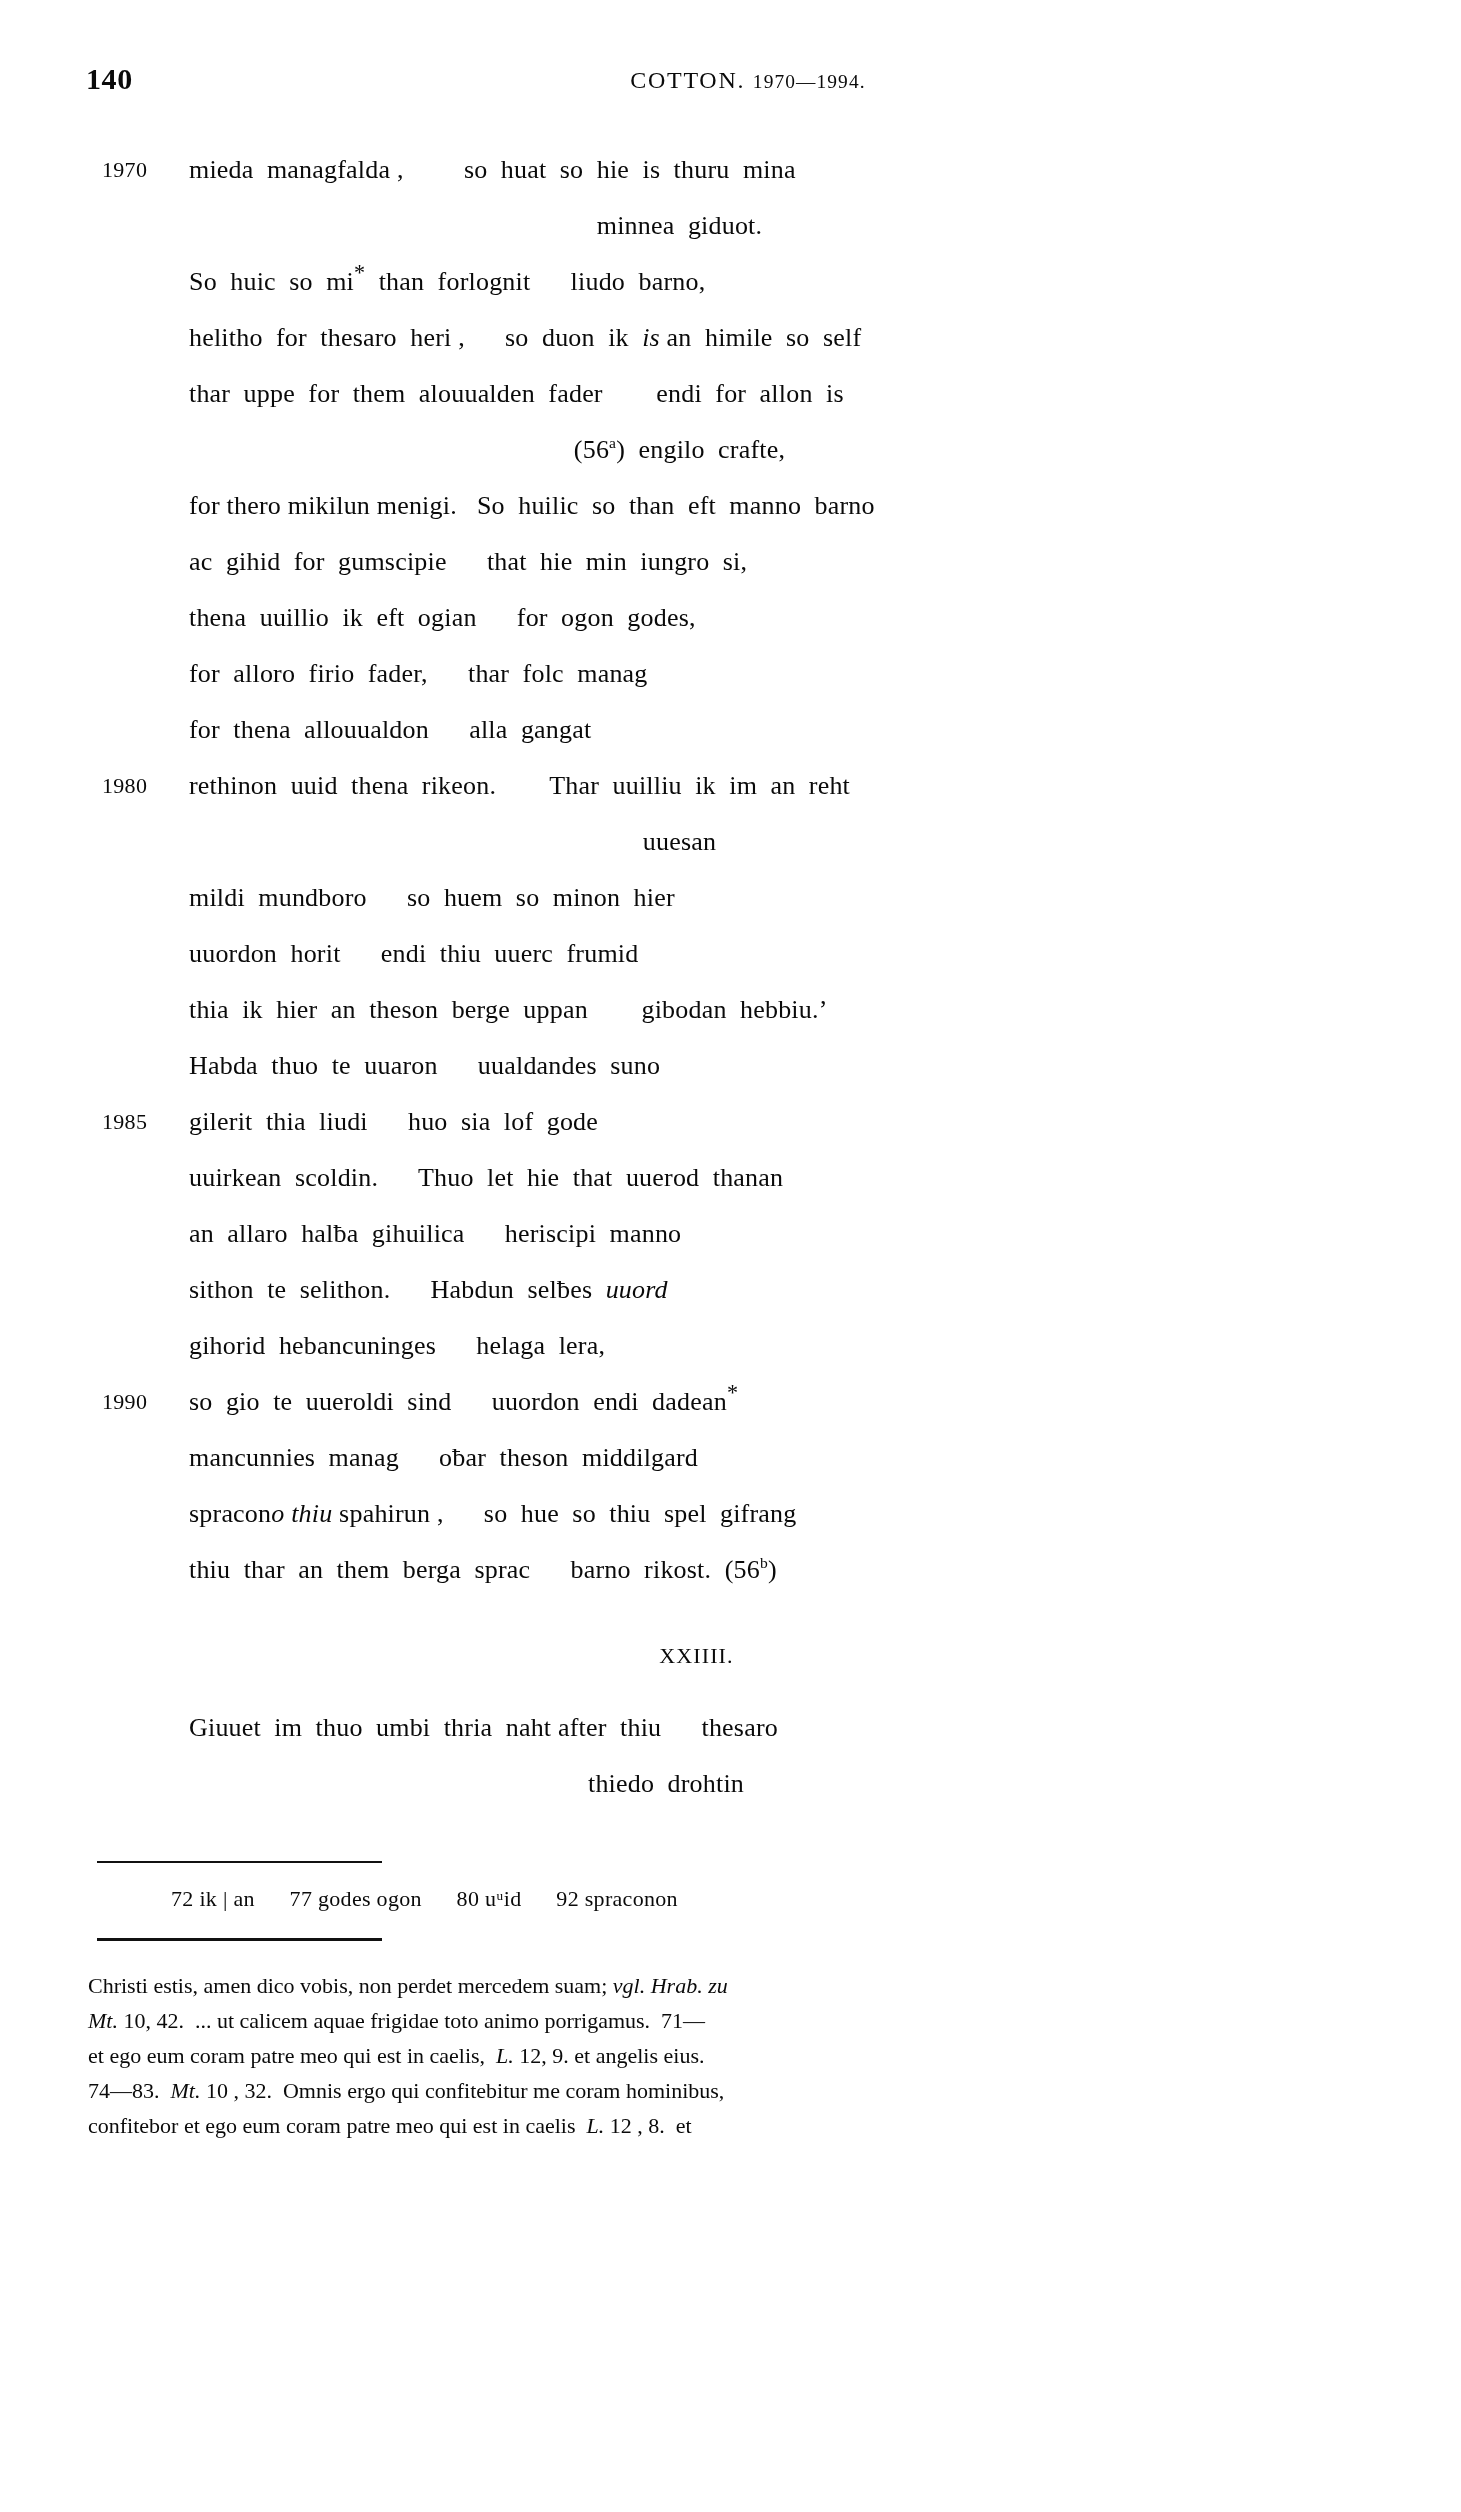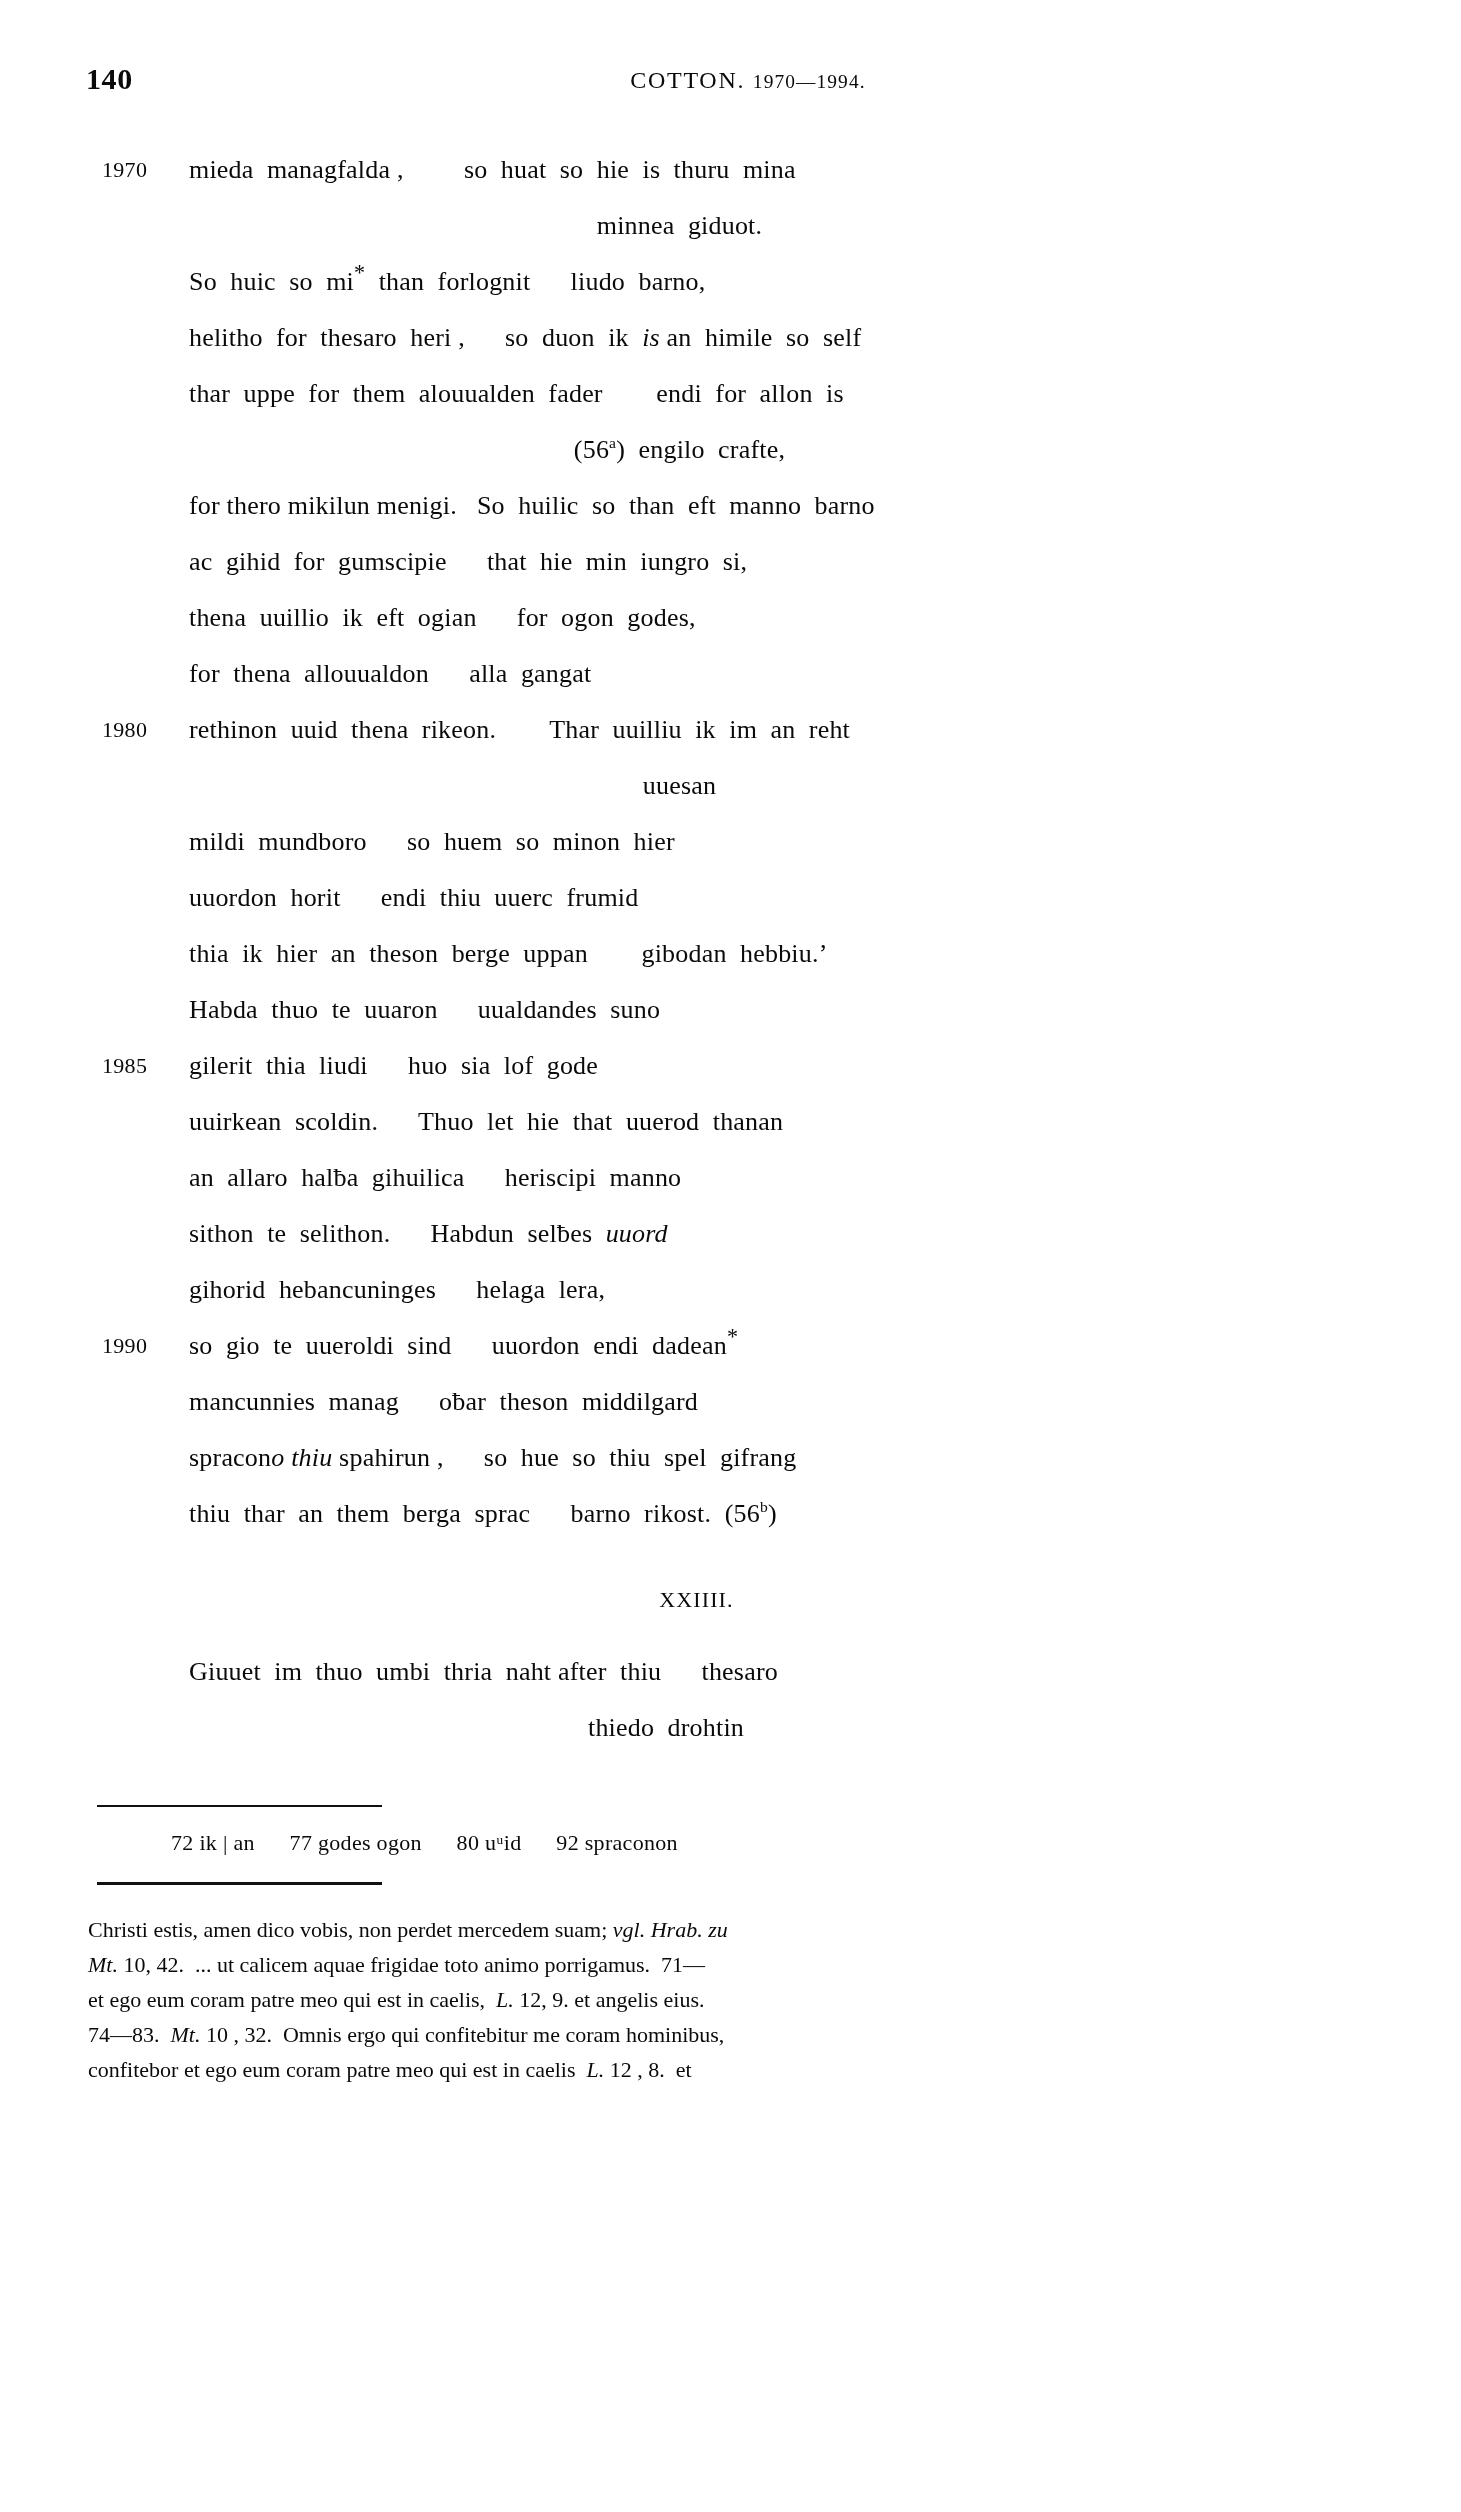--- a/index.html
+++ b/index.html
@@ -165,20 +165,21 @@
   <div class="verse-block" id="verse-block">
       <div class="verse-line"><span class="lnum">1970</span><span class="ltext">mieda  managfalda ,         so  huat  so  hie  is  thuru  mina</span></div>
       <div class="verse-line center-frag"><span class="ltext">minnea  giduot.</span></div>
       <div class="verse-line"><span class="ltext">So  huic  so  mi<span class="ast">*</span>  than  forlognit      liudo  barno,</span></div>
       <div class="verse-line"><span class="ltext">helitho  for  thesaro  heri ,      so  duon  ik  <i>is</i> an  himile  so  self</span></div>
       <div class="verse-line"><span class="ltext">thar  uppe  for  them  alouualden  fader        endi  for  allon  is</span></div>
       <div class="verse-line center-frag"><span class="ltext">(56<sup>a</sup>)  engilo  crafte,</span></div>
       <div class="verse-line"><span class="ltext">for thero mikilun menigi.   So  huilic  so  than  eft  manno  barno</span></div>
       <div class="verse-line"><span class="ltext">ac  gihid  for  gumscipie      that  hie  min  iungro  si,</span></div>
       <div class="verse-line"><span class="ltext">thena  uuillio  ik  eft  ogian      for  ogon  godes,</span></div>
+      <div class="verse-line"><span class="ltext">for  alloro  firio  fader,      thar  folc  manag</span></div>
       <div class="verse-line"><span class="ltext">for  thena  allouualdon      alla  gangat</span></div>
       <div class="verse-line"><span class="lnum">1980</span><span class="ltext">rethinon  uuid  thena  rikeon.        Thar  uuilliu  ik  im  an  reht</span></div>
       <div class="verse-line center-frag"><span class="ltext">uuesan</span></div>
       <div class="verse-line"><span class="ltext">mildi  mundboro      so  huem  so  minon  hier</span></div>
       <div class="verse-line"><span class="ltext">uuordon  horit      endi  thiu  uuerc  frumid</span></div>
       <div class="verse-line"><span class="ltext">thia  ik  hier  an  theson  berge  uppan        gibodan  hebbiu.’</span></div>
       <div class="verse-line"><span class="ltext">Habda  thuo  te  uuaron      uualdandes  suno</span></div>
       <div class="verse-line"><span class="lnum">1985</span><span class="ltext">gilerit  thia  liudi      huo  sia  lof  gode</span></div>
       <div class="verse-line"><span class="ltext">uuirkean  scoldin.      Thuo  let  hie  that  uuerod  thanan</span></div>
       <div class="verse-line"><span class="ltext">an  allaro  halƀa  gihuilica      heriscipi  manno</span></div>

